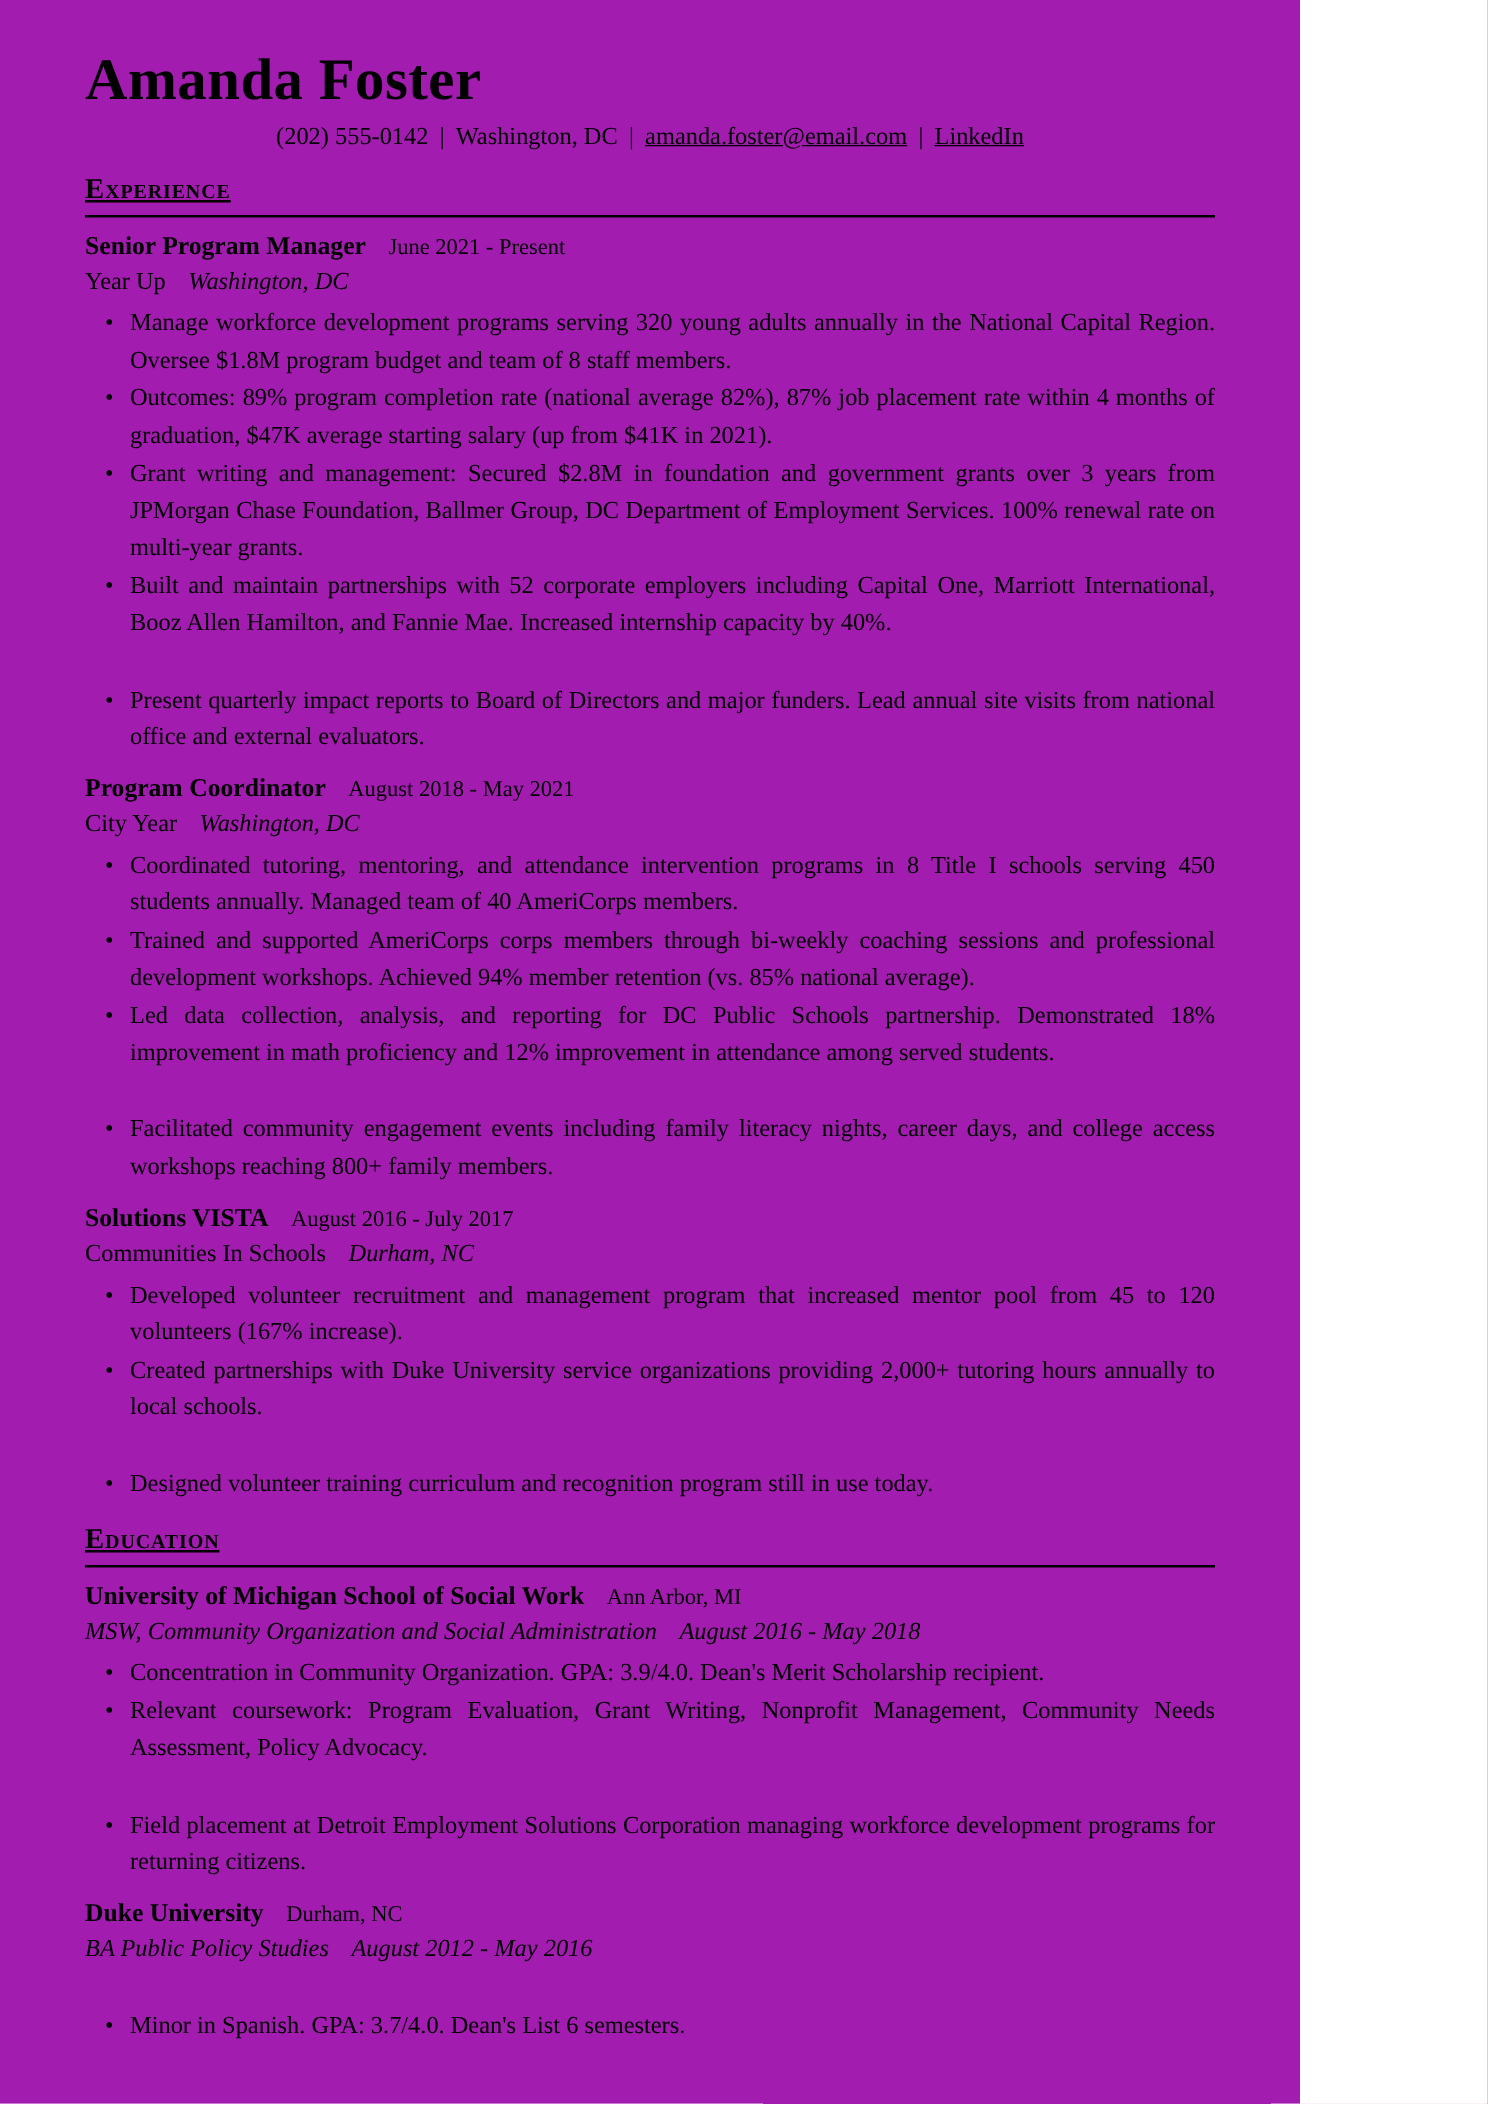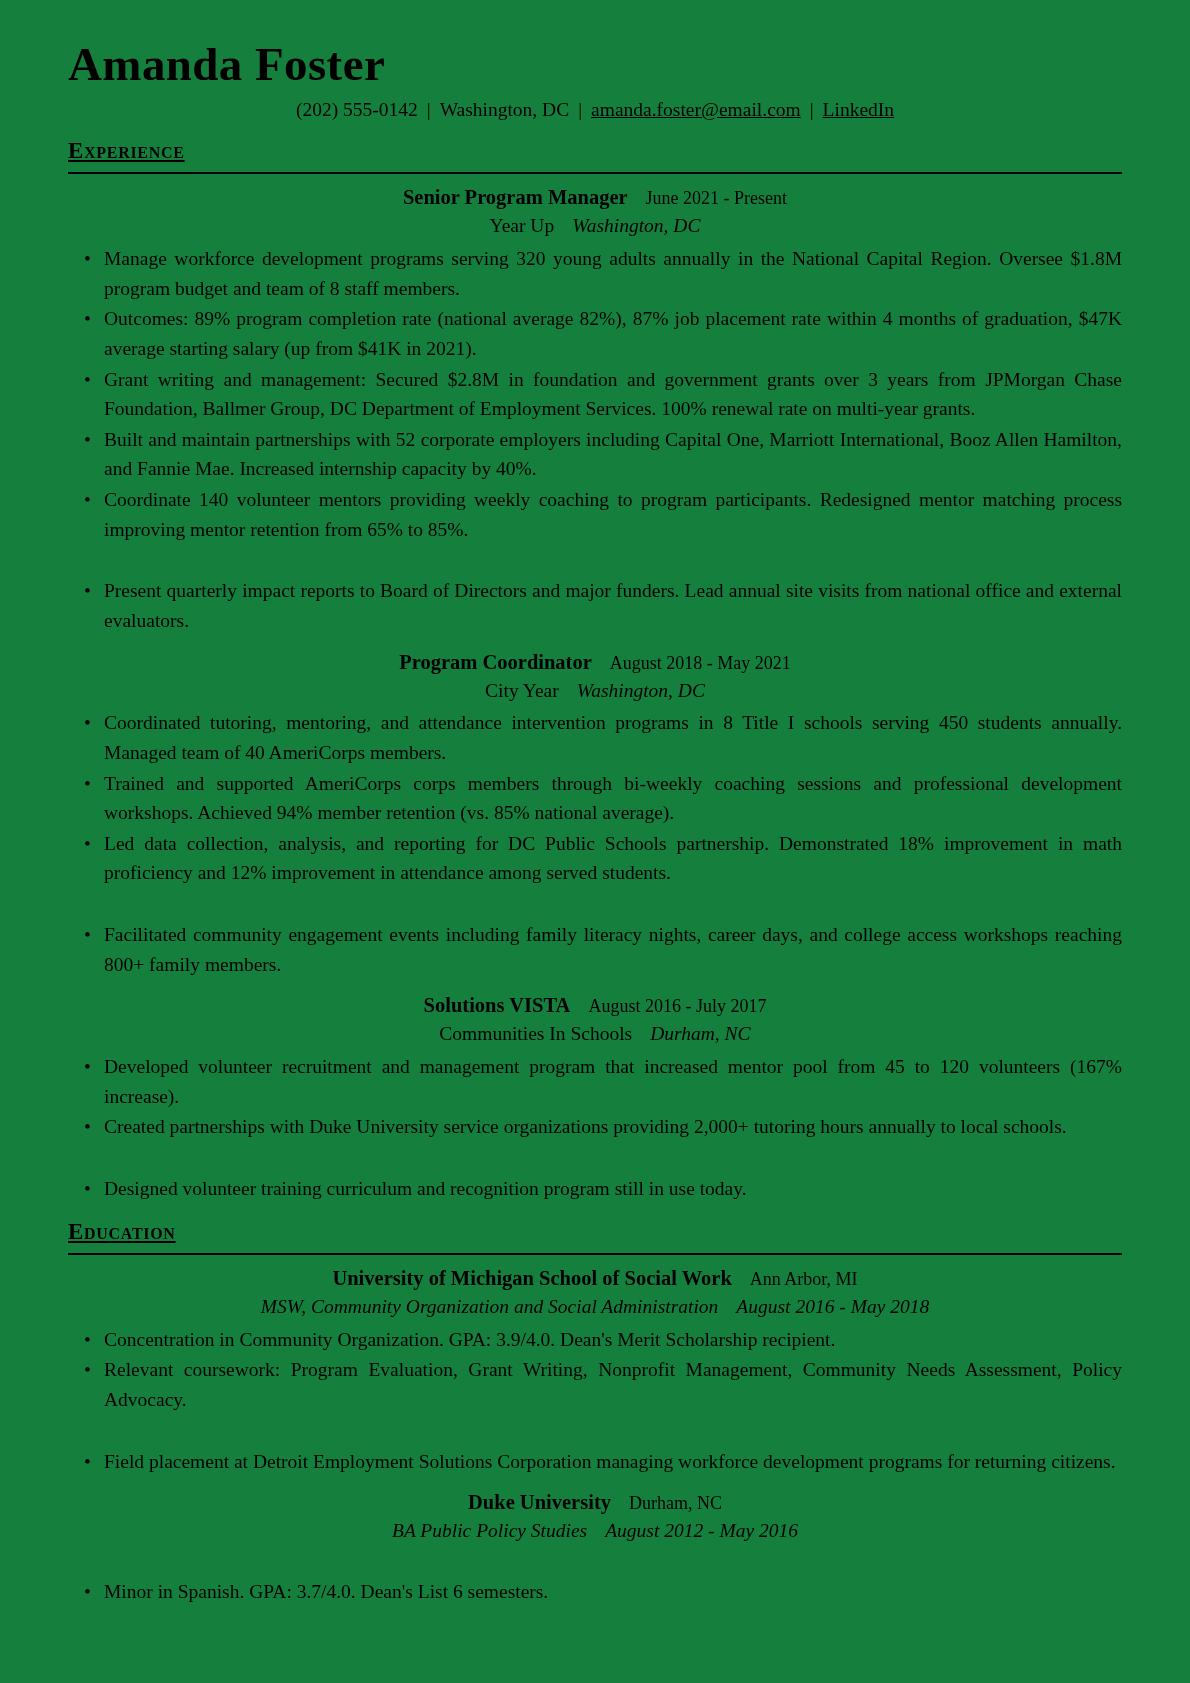--- a/index.html
+++ b/index.html
@@ -9,25 +9,25 @@
     background: #ffffff;
   }
   body {
     width: 1190px;
     min-height: 1683px;
     font-family: "Liberation Serif", "DejaVu Serif", serif;
     color: #000000;
     -webkit-font-smoothing: antialiased;
   }
   .page {
-    width: 1190px;
+    width: 1040px;
     min-height: 1683px;
     box-sizing: border-box;
     padding: 38px 68px 40px 68px;
-    background: #15803d;
+    background: #a21caf;
   }
 
   
   .name {
     font-size: 47px;
     font-weight: 700;
     letter-spacing: 0.4px;
     line-height: 1.12;
     margin: 0 0 6px 0;
   }
@@ -74,21 +74,21 @@
 
   
   .entry {
     margin-bottom: 2px;
   }
   .entry + .entry {
     margin-top: 12px;
   }
   .entry-row {
     display: flex;
-    justify-content: center;
+    justify-content: flex-start;
     align-items: baseline;
     line-height: 1.42;
   }
   .entry-primary {
     font-size: 20.5px;
     font-weight: 700;
   }
   .entry-date {
     font-size: 18px;
     font-weight: 400;
@@ -161,21 +161,20 @@
       </div>
       <div class="entry-row">
         <span class="entry-secondary">Year Up</span>
         <span class="entry-location">Washington, DC</span>
       </div>
       <ul class="bullets">
         <li>Manage workforce development programs serving 320 young adults annually in the National Capital Region. Oversee $1.8M program budget and team of 8 staff members.</li>
         <li>Outcomes: 89% program completion rate (national average 82%), 87% job placement rate within 4 months of graduation, $47K average starting salary (up from $41K in 2021).</li>
         <li>Grant writing and management: Secured $2.8M in foundation and government grants over 3 years from JPMorgan Chase Foundation, Ballmer Group, DC Department of Employment Services. 100% renewal rate on multi-year grants.</li>
         <li>Built and maintain partnerships with 52 corporate employers including Capital One, Marriott International, Booz Allen Hamilton, and Fannie Mae. Increased internship capacity by 40%.</li>
-        <li>Coordinate 140 volunteer mentors providing weekly coaching to program participants. Redesigned mentor matching process improving mentor retention from 65% to 85%.</li>
         <li>Present quarterly impact reports to Board of Directors and major funders. Lead annual site visits from national office and external evaluators.</li>
       </ul>
     </div>
 
     <div class="entry">
       <div class="entry-row">
         <span class="entry-primary">Program Coordinator</span>
         <span class="entry-date">August 2018 - May 2021</span>
       </div>
       <div class="entry-row">

